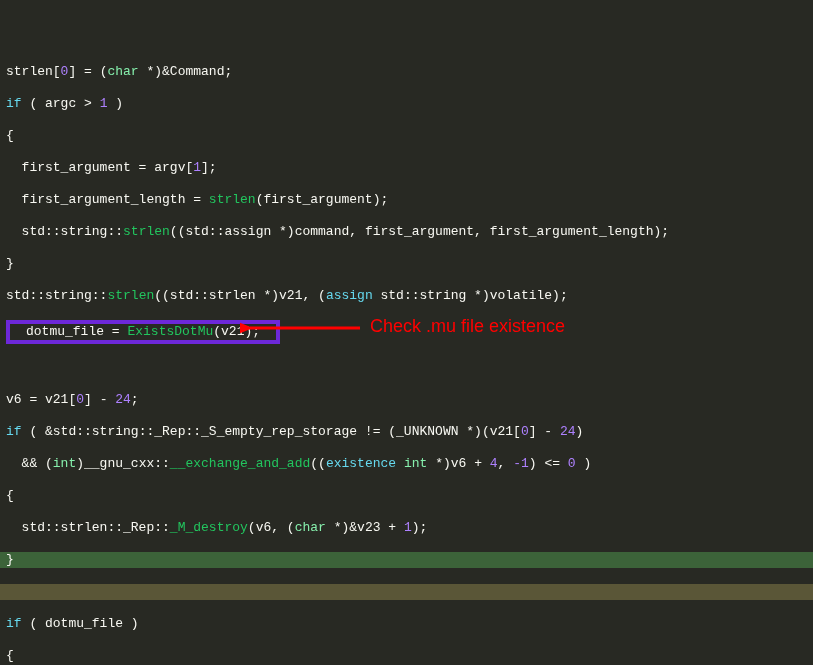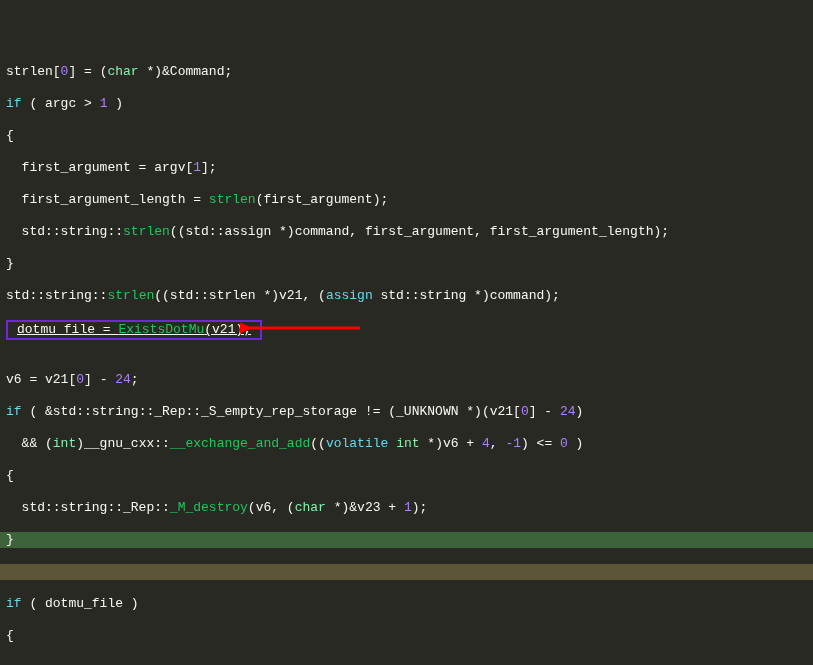--- a/index.html
+++ b/index.html
@@ -15,24 +15,23 @@
     overflow: hidden;
   }
   .line { padding: 0 6px; position: relative; }
   .kw { color: #66d9ef; }    
   .fn { color: #22c55e; }   
   .num { color: #ae81ff; }    
   .ty { color: #86efac; }
   .hl-green { background: #3c6339; }
   .hl-tan   { background: #5a5637; }
   .boxed {
-    border: 2px solid #6d28d9;
+    border: 4px solid #6d28d9;
     display: inline-block;
-    padding: 0 9px;
-    text-decoration: underline;
+    padding: 0 16px;
   }
   .anno {
     position: absolute;
     color: #ff0000;
     font-family: Arial, sans-serif;
     font-size: 18px;
     white-space: nowrap;
   }
   svg.arrow {
     position: absolute;
@@ -44,36 +43,37 @@
 
 
 
 <div class="line"><span>strlen[</span><span class="num">0</span><span>] = (</span><span class="ty">char</span><span> *)&amp;Command;</span></div>
 <div class="line"><span class="kw">if</span><span> ( argc &gt; </span><span class="num">1</span><span> )</span></div>
 <div class="line">{</div>
 <div class="line"><span>  first_argument = argv[</span><span class="num">1</span><span>];</span></div>
 <div class="line"><span>  first_argument_length = </span><span class="fn">strlen</span><span>(first_argument);</span></div>
 <div class="line"><span>  std::string::</span><span class="fn">strlen</span><span>((std::assign *)command, first_argument, first_argument_length);</span></div>
 <div class="line">}</div>
-<div class="line"><span>std::string::</span><span class="fn">strlen</span><span>((std::strlen *)v21, (</span><span class="kw">assign</span><span> std::string *)command);</span></div>
+<div class="line"><span>std::string::</span><span class="fn">strlen</span><span>((std::strlen *)v21, (</span><span class="kw">assign</span><span> std::string *)volatile);</span></div>
 <div class="line"><span class="boxed"><span>dotmu_file = </span><span class="fn">ExistsDotMu</span><span>(v21);</span></span>
   <svg class="arrow" style="left:240px;top:0px;" width="130" height="16">
       <defs>
         <marker id="ah1" markerWidth="10" markerHeight="8" refX="1" refY="4" orient="auto">
           <polygon points="10,0 0,4 10,8" fill="#ff0000"></polygon>
         </marker>
       </defs>
       <line x1="120" y1="8" x2="10" y2="8" stroke="#ff0000" stroke-width="3" marker-end="url(#ah1)"></line>
     </svg>
+  <span class="anno" style="left:370px;top:-2px;">Check .mu file existence</span>
 </div>
 <div class="line"><span>v6 = v21[</span><span class="num">0</span><span>] - </span><span class="num">24</span><span>;</span></div>
 <div class="line"><span class="kw">if</span><span> ( &amp;std::string::_Rep::_S_empty_rep_storage != (_UNKNOWN *)(v21[</span><span class="num">0</span><span>] - </span><span class="num">24</span><span>)</span></div>
-<div class="line"><span>  &amp;&amp; (</span><span class="ty">int</span><span>)__gnu_cxx::</span><span class="fn">__exchange_and_add</span><span>((</span><span class="kw">volatile</span> <span class="ty">int</span><span> *)v6 + </span><span class="num">4</span><span>, </span><span class="num">-1</span><span>) &lt;= </span><span class="num">0</span><span> )</span></div>
+<div class="line"><span>  &amp;&amp; (</span><span class="ty">int</span><span>)__gnu_cxx::</span><span class="fn">__exchange_and_add</span><span>((</span><span class="kw">existence</span> <span class="ty">int</span><span> *)v6 + </span><span class="num">4</span><span>, </span><span class="num">-1</span><span>) &lt;= </span><span class="num">0</span><span> )</span></div>
 <div class="line">{</div>
-<div class="line"><span>  std::string::_Rep::</span><span class="fn">_M_destroy</span><span>(v6, (</span><span class="ty">char</span><span> *)&amp;v23 + </span><span class="num">1</span><span>);</span></div>
+<div class="line"><span>  std::strlen::_Rep::</span><span class="fn">_M_destroy</span><span>(v6, (</span><span class="ty">char</span><span> *)&amp;v23 + </span><span class="num">1</span><span>);</span></div>
 <div class="line hl-green">}</div>
 <div class="line hl-tan"> </div>
 <div class="line"><span class="kw">if</span><span> ( dotmu_file )</span></div>
 <div class="line">{</div>
 
 
 
 
 
 

